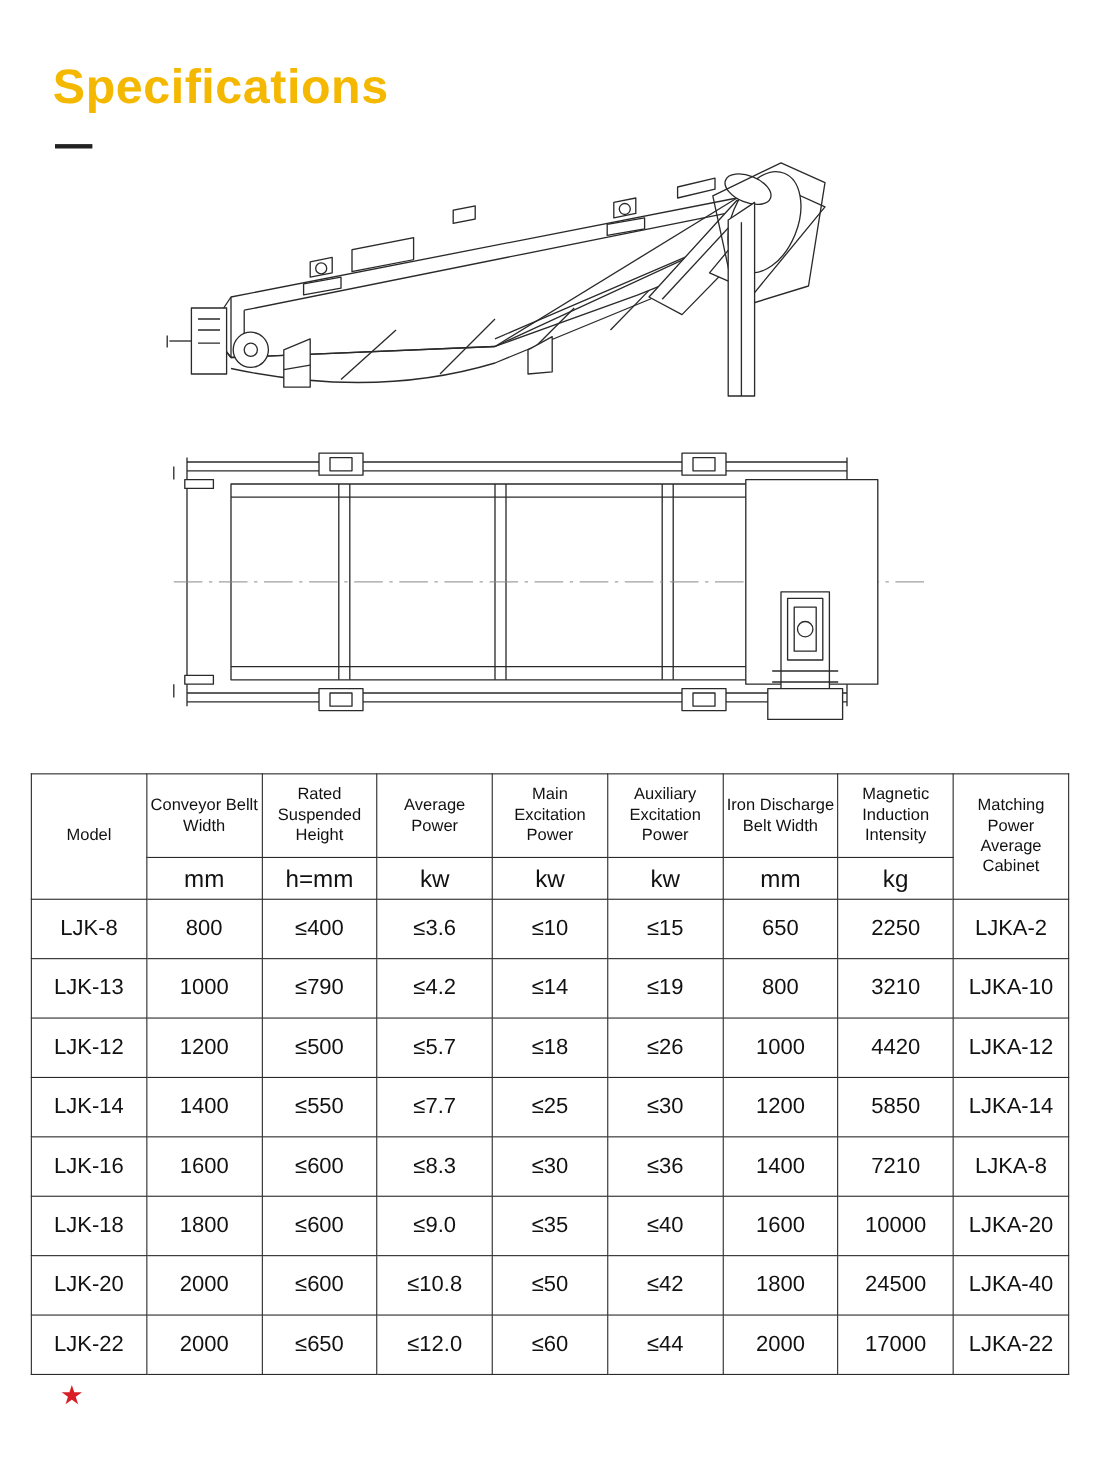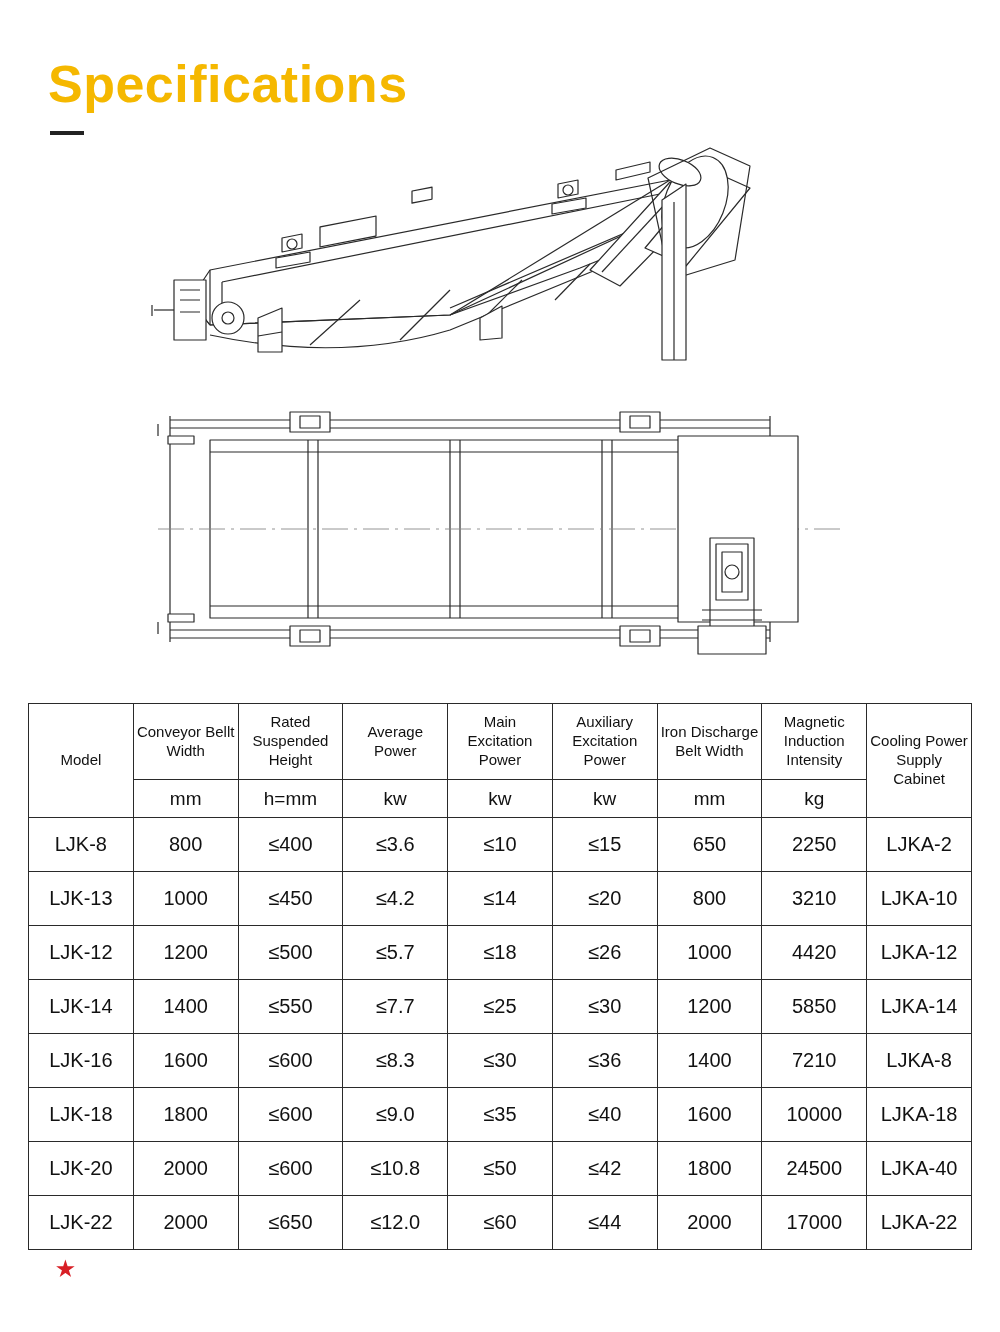--- a/index.html
+++ b/index.html
@@ -14,21 +14,21 @@
   .page {
     position: relative;
     width: 1000px;
     height: 1332px;
     overflow: hidden;
   }
   .title {
     position: absolute;
     left: 48px;
     top: 58px;
-    font-size: 52px;
+    font-size: 44px;
     font-weight: bold;
     color: #f5b800;
     letter-spacing: 0.5px;
     line-height: 1;
   }
   .title-rule {
     position: absolute;
     left: 50px;
     top: 131px;
     width: 34px;
@@ -59,21 +59,21 @@
     font-weight: normal;
     color: #111;
   }
   .hdr-label {
     font-size: 15px;
     line-height: 1.25;
     padding: 4px 3px;
     height: 76px;
   }
   .hdr-unit {
-    font-size: 19px;
+    font-size: 22px;
     height: 38px;
     padding: 2px;
   }
   .model-cell {
     font-size: 19px;
   }
   table.spec tbody td {
     font-size: 20px;
     height: 54px;
     padding: 2px 3px;
@@ -212,21 +212,21 @@
     <thead>
       <tr>
         <th class="hdr-label" rowspan="2">Model</th>
         <th class="hdr-label">Conveyor Bellt Width</th>
         <th class="hdr-label">Rated Suspended Height</th>
         <th class="hdr-label">Average Power</th>
         <th class="hdr-label">Main Excitation Power</th>
         <th class="hdr-label">Auxiliary Excitation Power</th>
         <th class="hdr-label">Iron Discharge Belt Width</th>
         <th class="hdr-label">Magnetic Induction Intensity</th>
-        <th class="hdr-label" rowspan="2">Cooling Power Supply Cabinet</th>
+        <th class="hdr-label" rowspan="2">Matching Power Average Cabinet</th>
       </tr>
       <tr>
         <th class="hdr-unit">mm</th>
         <th class="hdr-unit">h=mm</th>
         <th class="hdr-unit">kw</th>
         <th class="hdr-unit">kw</th>
         <th class="hdr-unit">kw</th>
         <th class="hdr-unit">mm</th>
         <th class="hdr-unit">kg</th>
       </tr>
@@ -239,24 +239,24 @@
         <td>≤3.6</td>
         <td>≤10</td>
         <td>≤15</td>
         <td>650</td>
         <td>2250</td>
         <td>LJKA-2</td>
       </tr>
       <tr>
         <td class="model-cell">LJK-13</td>
         <td>1000</td>
-        <td>≤450</td>
+        <td>≤790</td>
         <td>≤4.2</td>
         <td>≤14</td>
-        <td>≤20</td>
+        <td>≤19</td>
         <td>800</td>
         <td>3210</td>
         <td>LJKA-10</td>
       </tr>
       <tr>
         <td class="model-cell">LJK-12</td>
         <td>1200</td>
         <td>≤500</td>
         <td>≤5.7</td>
         <td>≤18</td>
@@ -289,21 +289,21 @@
       </tr>
       <tr>
         <td class="model-cell">LJK-18</td>
         <td>1800</td>
         <td>≤600</td>
         <td>≤9.0</td>
         <td>≤35</td>
         <td>≤40</td>
         <td>1600</td>
         <td>10000</td>
-        <td>LJKA-18</td>
+        <td>LJKA-20</td>
       </tr>
       <tr>
         <td class="model-cell">LJK-20</td>
         <td>2000</td>
         <td>≤600</td>
         <td>≤10.8</td>
         <td>≤50</td>
         <td>≤42</td>
         <td>1800</td>
         <td>24500</td>

